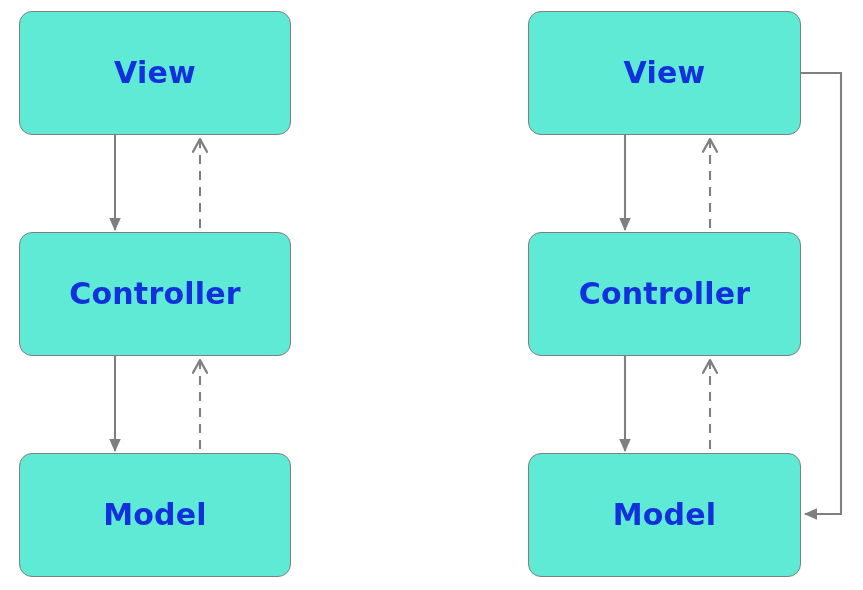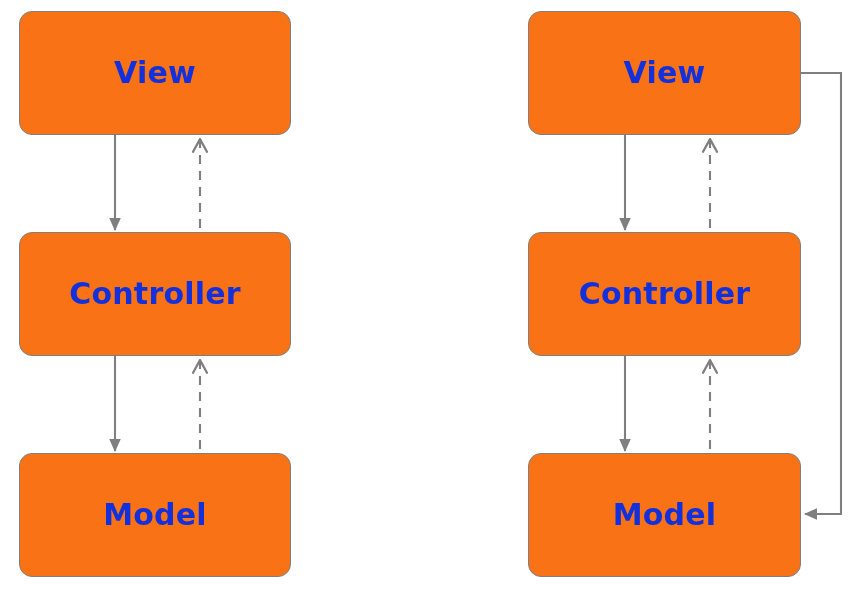--- a/index.html
+++ b/index.html
@@ -23,21 +23,21 @@
   svg.layer {
     position: absolute;
     top: 0;
     left: 0;
     width: 863px;
     height: 590px;
   }
   .node-box {
     position: absolute;
     box-sizing: border-box;
-    background: #f97316;
+    background: #5eead4;
     border: 1.4px solid #7F7F7F;
     border-radius: 13px;
     display: flex;
     align-items: center;
     justify-content: center;
   }
   .node-label {
     color: #1230DC;
     font-weight: bold;
     font-size: 30px;

